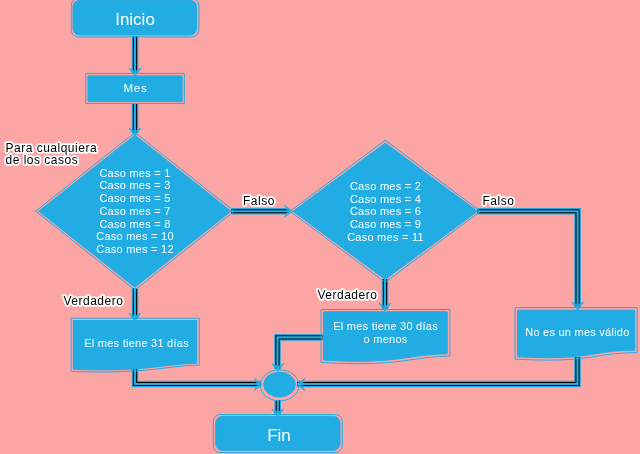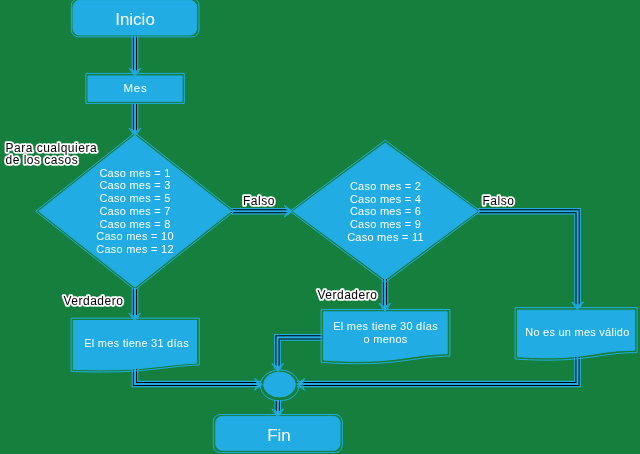--- a/index.html
+++ b/index.html
@@ -1,18 +1,18 @@
 <!DOCTYPE html>
 <html><head>
 <meta charset="utf-8">
 <title>Diagrama de flujo</title>
 <style>
   html,body{margin:0;padding:0;background:#000;width:640px;height:454px;overflow:hidden;}
   body{font-family:"Liberation Sans",sans-serif;}
-  #stage{position:relative;width:640px;height:454px;background:#15803d;overflow:hidden;}
+  #stage{position:relative;width:640px;height:454px;background:#fca5a5;overflow:hidden;}
   svg#fc{position:absolute;left:0;top:0;width:640px;height:454px;display:block;will-change:transform;}
 
   .sh-fill{fill:#22ace4;stroke:#22ace4;stroke-width:1;}
   .sh-out{fill:none;stroke:#22ace4;stroke-width:1;}
 
   .edge-outline{fill:none;stroke:#22ace4;stroke-width:6.6;stroke-linejoin:miter;stroke-linecap:butt;}
   .edge-inner{fill:none;stroke:#000000;stroke-width:4.2;stroke-linejoin:miter;stroke-linecap:butt;}
   .edge-core{fill:none;stroke:#22ace4;stroke-width:2.2;stroke-linejoin:miter;stroke-linecap:butt;}
   .ah-out{fill:none;stroke:#22ace4;stroke-width:1;stroke-linejoin:miter;stroke-linecap:butt;}
   .ah-core{fill:#22ace4;stroke:#22ace4;stroke-width:1;stroke-linejoin:miter;}

